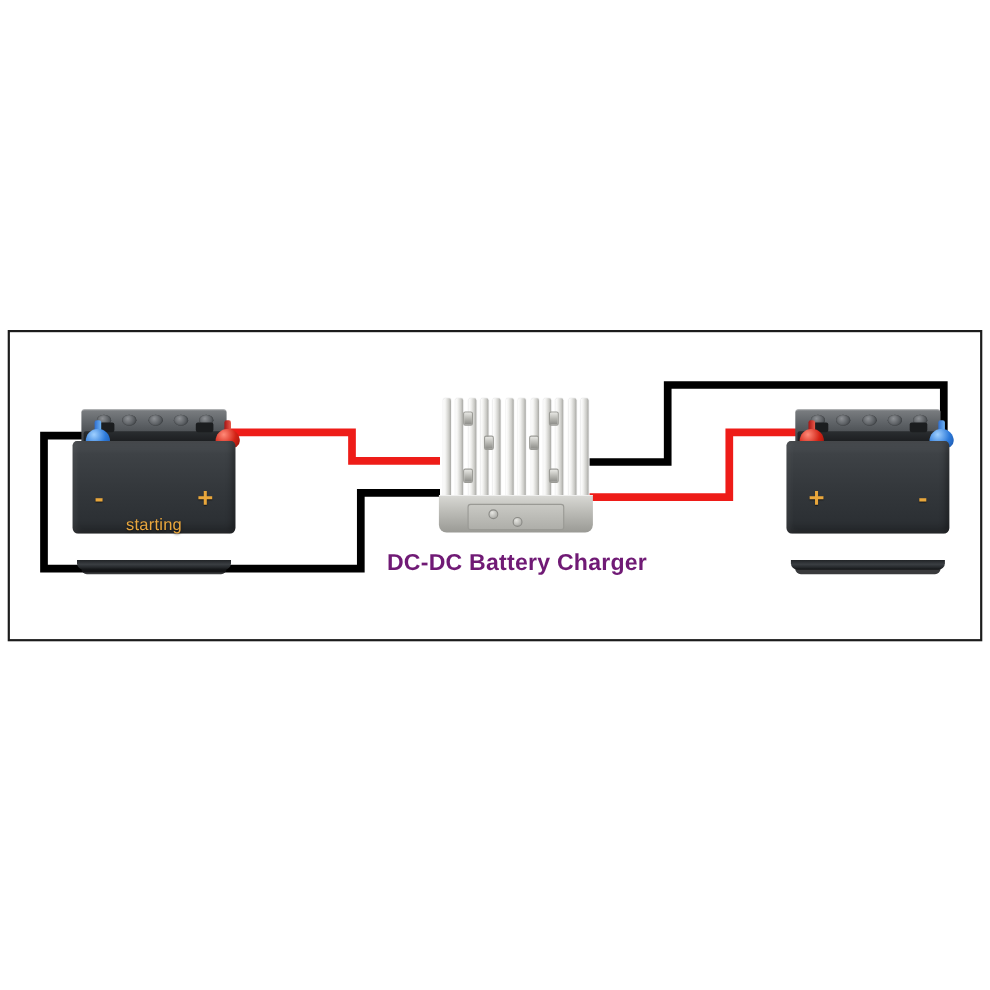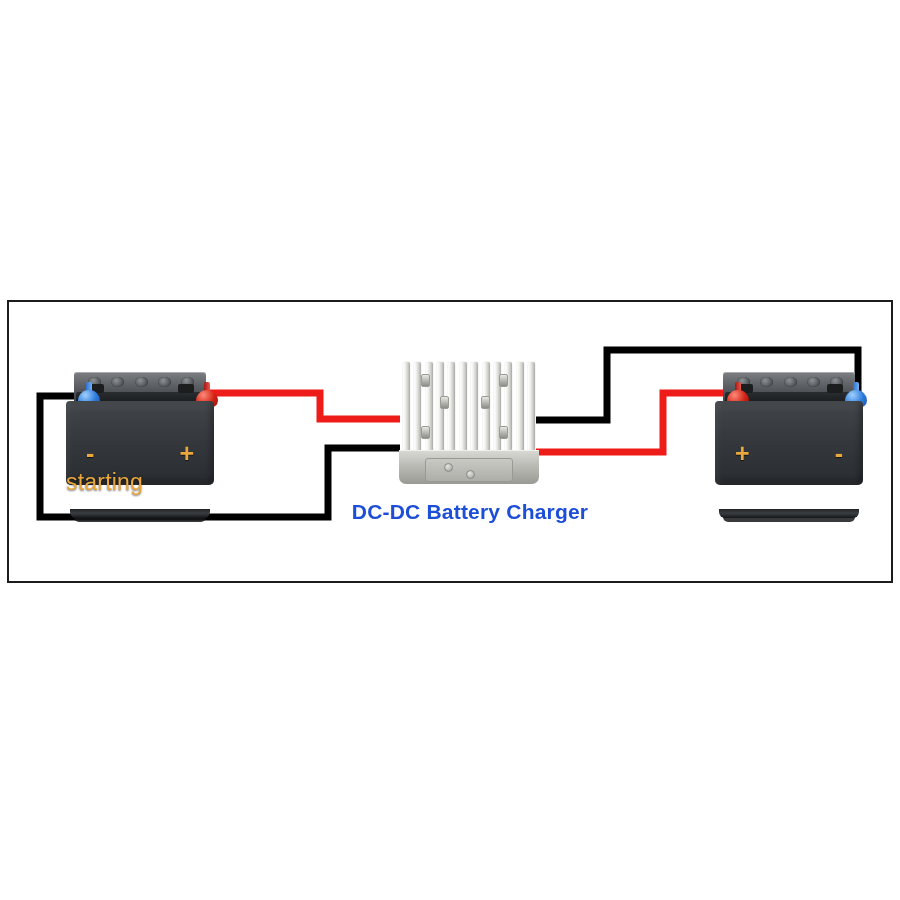--- a/index.html
+++ b/index.html
@@ -49,22 +49,22 @@
   }
   .bat-foot2{
     position:absolute;left:8px;top:116px;width:132px;height:5px;
     background:#16181a;border-radius:0 0 5px 5px;opacity:.85;
   }
   .sign{
     position:absolute;top:40px;color:#e9a73c;font-size:25px;font-weight:bold;
     line-height:1;text-shadow:0 1px 1px rgba(0,0,0,.6);
   }
   .bat-name{
-    position:absolute;left:0;top:68px;width:148px;text-align:left;
-    color:#eaa73e;font-size:23px;letter-spacing:.2px;
+    position:absolute;left:0;top:68px;width:148px;text-align:center;
+    color:#eaa73e;font-size:15px;letter-spacing:.2px;
     text-shadow:0 1px 2px rgba(0,0,0,.55);
   }
   
   .term{position:absolute;width:22px;height:26px;}
   .term .post{
     position:absolute;left:8px;top:0;width:6px;height:13px;border-radius:2px;
   }
   .term .cap{
     position:absolute;left:0;top:8px;width:22px;height:18px;
     border-radius:48% 48% 42% 42% / 60% 60% 40% 40%;
@@ -97,21 +97,21 @@
   .ch-screw{position:absolute;width:9px;height:9px;border-radius:50%;
     background:radial-gradient(circle at 35% 30%,#e6e6e2,#9d9d98);
     border:1px solid #8a8a86;box-sizing:border-box;}
   .ch-term{position:absolute;width:9px;height:13px;border-radius:2px;
     background:linear-gradient(180deg,#e8e8e4,#b0b0ab 60%,#8c8c88);
     border:1px solid #9b9b96;box-sizing:border-box;}
 
   
   #charger-caption{
     position:absolute;left:330px;top:500px;width:280px;text-align:center;
-    font-size:21px;font-weight:bold;color:#1d4ed8;letter-spacing:.2px;
+    font-size:21px;font-weight:bold;color:#701a75;letter-spacing:.2px;
     white-space:nowrap;
   }
 </style>
 </head>
 <body>
 
 <div id="stage">
 
   <div id="diagram-frame"></div>
 

